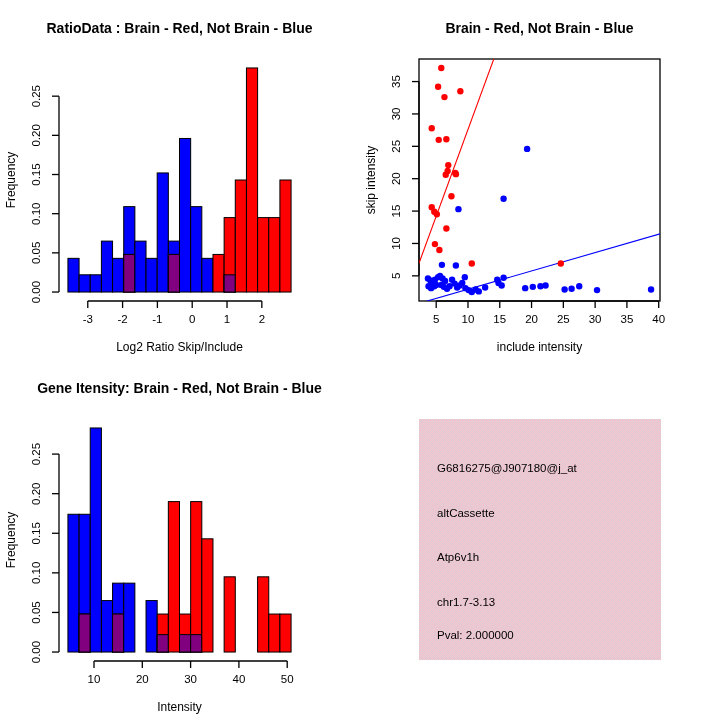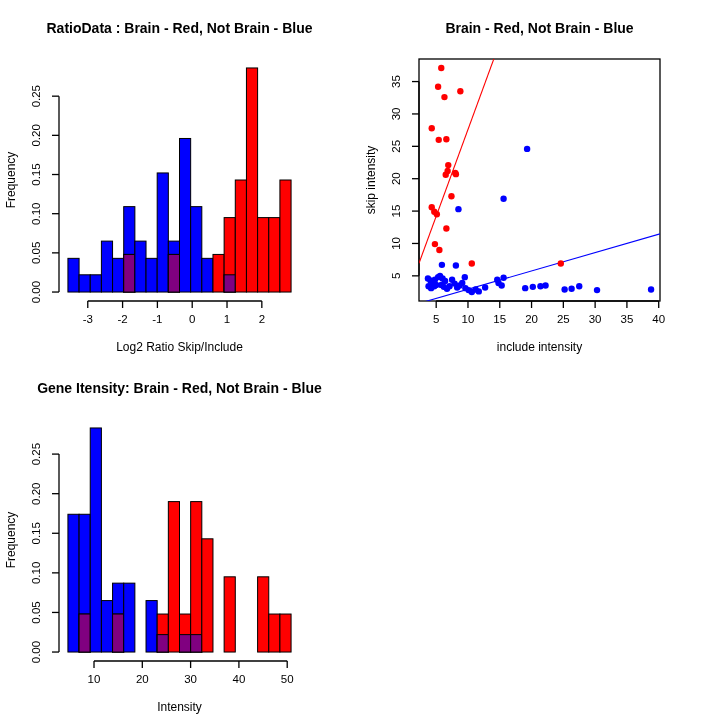--- a/index.html
+++ b/index.html
@@ -245,13 +245,30 @@
           <rect x="190.6574074074074" y="141.59861274702263" width="11.157407407407419" height="150.43842429001444" fill="#ff0000" stroke="#000" stroke-width="1"></rect>
           <rect x="190.6574074074074" y="274.6178510666143" width="11.157407407407419" height="17.419185970422745" fill="#800080" stroke="#000" stroke-width="1"></rect>
           <rect x="201.8148148148148" y="178.81232822928936" width="11.157407407407419" height="113.2247088077477" fill="#ff0000" stroke="#000" stroke-width="1"></rect>
           <rect x="224.12962962962965" y="216.81782489202982" width="11.15740740740739" height="75.21921214500725" fill="#ff0000" stroke="#000" stroke-width="1"></rect>
           <rect x="257.60185185185185" y="216.81782489202982" width="11.157407407407447" height="75.21921214500725" fill="#ff0000" stroke="#000" stroke-width="1"></rect>
           <rect x="268.75925925925924" y="254.03154037429655" width="11.15740740740739" height="38.00549666274051" fill="#ff0000" stroke="#000" stroke-width="1"></rect>
           <rect x="279.91666666666663" y="254.03154037429655" width="11.157407407407447" height="38.00549666274051" fill="#ff0000" stroke="#000" stroke-width="1"></rect>
         </g>
       </svg>
   </div>
+  <div class="panel">
+    <svg id="p3" width="360" height="360">
+        <defs>
+          <pattern id="pinkDither" width="2" height="2" patternUnits="userSpaceOnUse">
+            <rect x="0" y="0" width="2" height="2" fill="#ffc0cb"></rect>
+            <rect x="1" y="0" width="1" height="1" fill="#d8d0d8"></rect>
+            <rect x="0" y="1" width="1" height="1" fill="#d8d0d8"></rect>
+          </pattern>
+        </defs>
+        <rect x="59" y="59" width="242" height="241" fill="url(#pinkDither)"></rect>
+        <text x="77" y="112" font-size="11.5" font-weight="normal" text-anchor="start" fill="#000000">G6816275@J907180@j_at</text>
+        <text x="77" y="157" font-size="11.5" font-weight="normal" text-anchor="start" fill="#000000">altCassette</text>
+        <text x="77" y="201" font-size="11.5" font-weight="normal" text-anchor="start" fill="#000000">Atp6v1h</text>
+        <text x="77" y="246" font-size="11.5" font-weight="normal" text-anchor="start" fill="#000000">chr1.7-3.13</text>
+        <text x="77" y="279" font-size="11.5" font-weight="normal" text-anchor="start" fill="#8b1a1a">Pval: 2.000000</text>
+      </svg>
+  </div>
 </div>
 
 </body></html>

